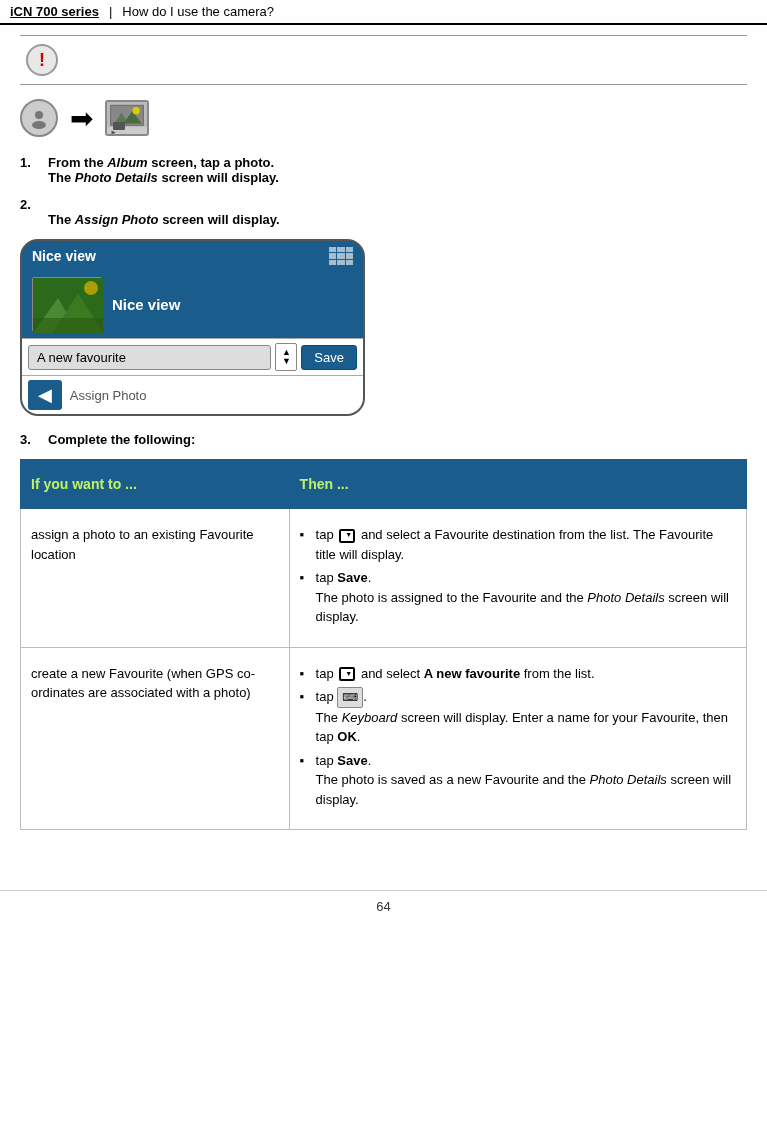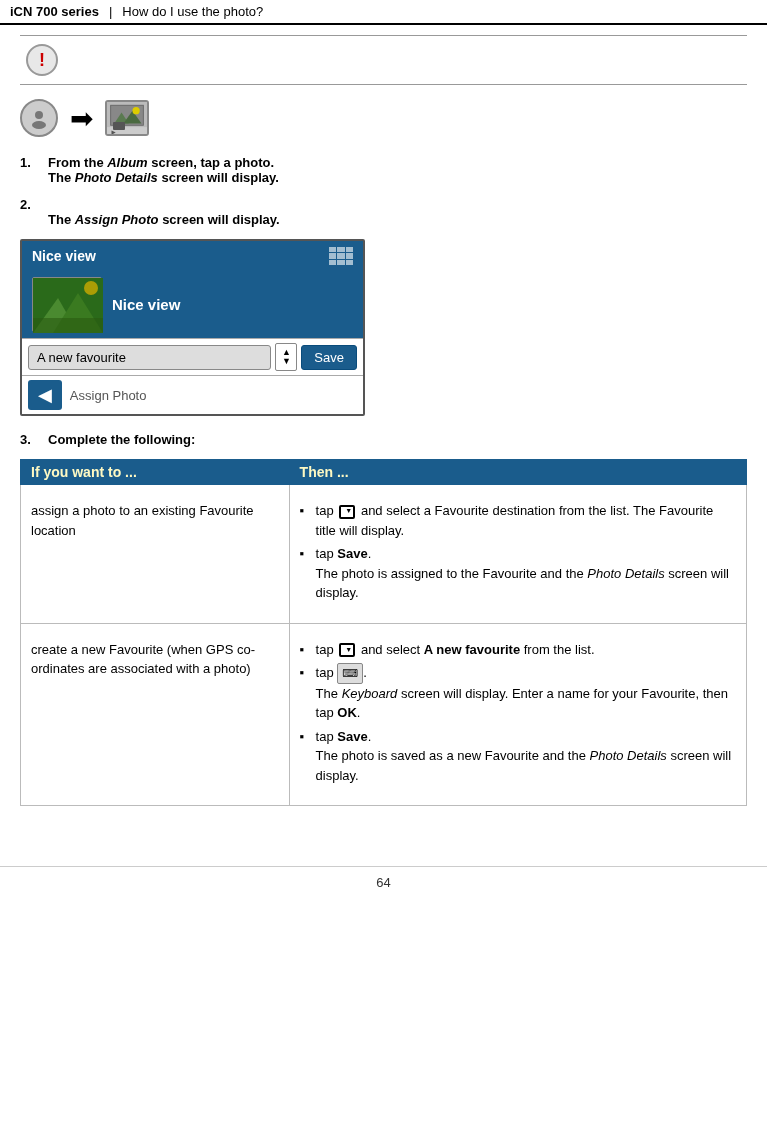--- a/index.html
+++ b/index.html
@@ -14,20 +14,21 @@
     .header-bar {
       border-bottom: 2px solid #000;
       padding: 4px 10px;
       font-size: 13px;
       display: flex;
       align-items: center;
       gap: 6px;
     }
     .header-bar .series-title {
       font-weight: bold;
+      text-decoration: underline;
     }
     .header-bar .separator {
       margin: 0 4px;
     }
     .page-content {
       padding: 10px 20px 30px 20px;
     }
     h1.main-title {
       font-size: 36px;
       font-weight: normal;
@@ -106,21 +107,21 @@
       bottom: 4px;
       left: 6px;
       width: 12px;
       height: 8px;
       background: #555;
       border-radius: 1px;
     }
     
     .gps-screen {
       border: 2px solid #555;
-      border-radius: 2px;
+      border-radius: 18px;
       overflow: hidden;
       width: 345px;
       margin: 10px 0 16px 0;
       background: #1a5c8c;
     }
     .gps-title-bar {
       background: #1a5c8c;
       color: #fff;
       padding: 6px 10px;
       font-size: 14px;
@@ -228,23 +229,23 @@
 
     
     .info-table {
       width: 100%;
       border-collapse: collapse;
       margin-top: 10px;
       font-size: 13px;
     }
     .info-table th {
       background: #1a5c8c;
-      color: #fef9c3;
+      color: #bef264;
       text-align: left;
-      padding: 4px 10px;
+      padding: 16px 10px;
       font-size: 14px;
       border: 1px solid #1a5c8c;
     }
     .info-table td {
       border: 1px solid #bbb;
       padding: 16px 10px;
       vertical-align: top;
       line-height: 1.5;
     }
     .info-table tr td:first-child {
@@ -317,21 +318,21 @@
       flex: 1;
       font-weight: bold;
     }
   </style>
 </head>
 <body>
 
 <div class="header-bar">
   <span class="series-title">iCN 700 series</span>
   <span class="separator">|</span>
-  <span>How do I use the photo?</span>
+  <span>How do I use the camera?</span>
 </div>
 
 <div class="page-content">
 
 
   <div class="notice-box">
     <div class="notice-icon">!</div>
   </div>
 
   <div class="icon-row">

